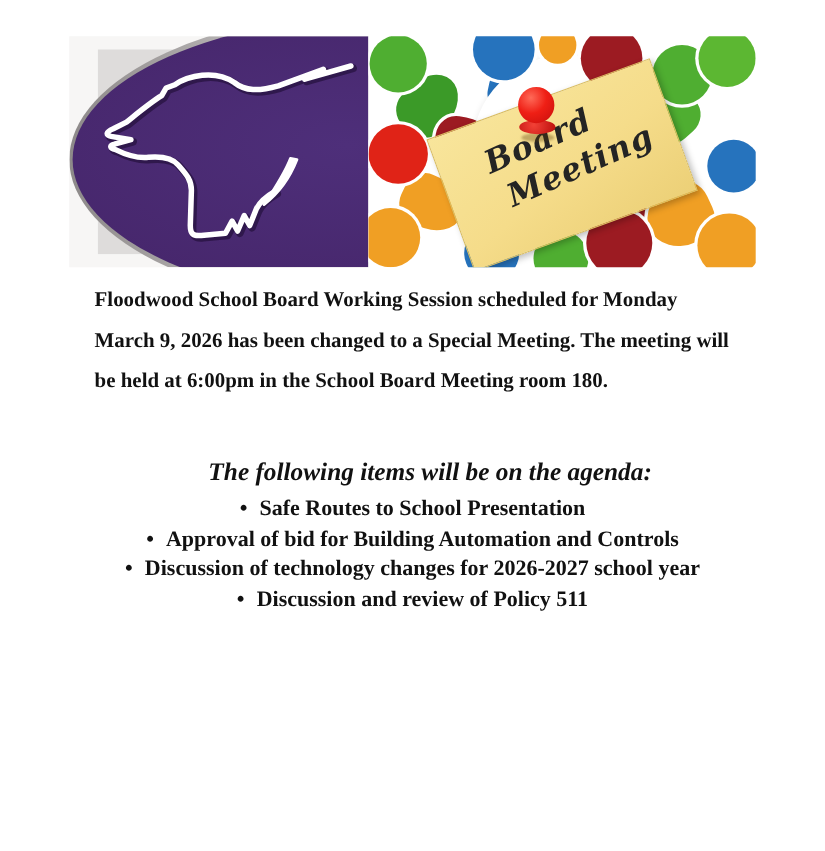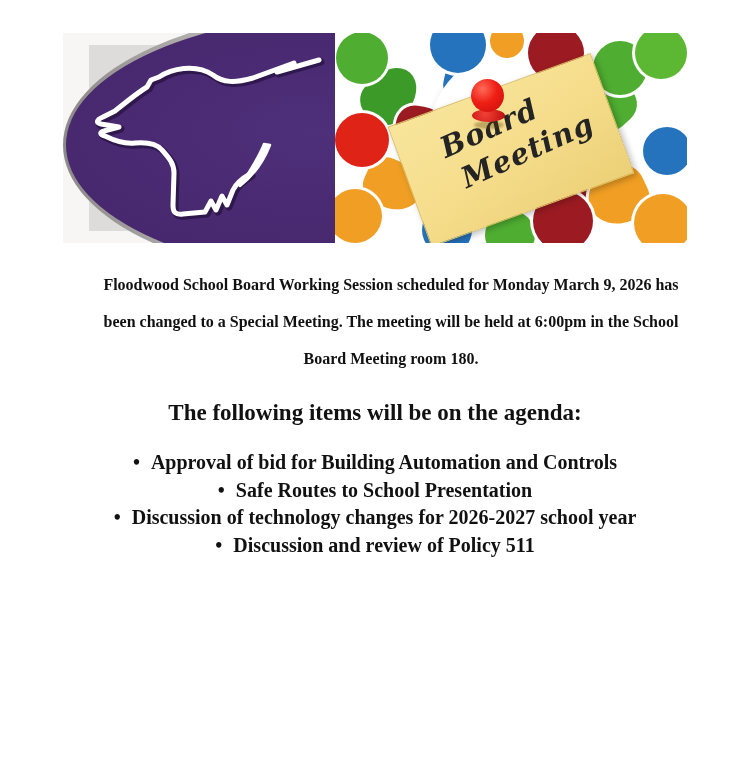--- a/index.html
+++ b/index.html
@@ -37,26 +37,26 @@
   .pin .ball{position:absolute;left:136px;top:46px;width:33px;height:33px;border-radius:50%;
     background:radial-gradient(circle at 35% 30%,#ff6a58 0%,#ef1f15 45%,#c60e0c 100%);}
   .pin .flange{position:absolute;left:137px;top:76px;width:33px;height:13px;border-radius:50%;
     background:radial-gradient(circle at 40% 35%,#f34136,#b90d0b);}
   .pin .shadow{position:absolute;left:139px;top:88px;width:30px;height:8px;border-radius:50%;
     background:rgba(90,60,10,0.35);filter:blur(1px);}
 
   
   .announcement{
     position:absolute;top:251px;left:82px;width:586px;
-    font-size:16px;font-weight:bold;line-height:36.8px;text-align:center;color:#111;
-    margin:16px;
+    font-size:19px;font-weight:bold;line-height:36.8px;text-align:left;color:#111;
+    margin:4px;
   }
   .agenda-heading{
     position:absolute;top:400px;left:75px;width:600px;
-    font-size:23px;font-weight:bold;text-align:center;color:#111;margin:0;
+    font-size:23px;font-weight:bold;text-align:center;color:#111;margin:16px;font-style:italic;
   }
   .agenda-list{
     position:absolute;top:449px;left:69px;width:612px;
     margin:0;padding:0;list-style:none;
   }
   .agenda-list li{
     text-align:center;font-size:20px;font-weight:bold;line-height:27.5px;color:#111;
   }
   .agenda-list li::before{content:"\2022";padding-right:11px;}
 </style>
@@ -130,18 +130,18 @@
       <div class="flange"></div>
       <div class="ball"></div>
     </div>
   </div>
 
   <p class="announcement">Floodwood School Board Working Session scheduled for Monday March 9, 2026 has been changed to a Special Meeting. The meeting will be held at 6:00pm in the School Board Meeting room 180.</p>
 
   <p class="agenda-heading">The following items will be on the agenda:</p>
 
   <ul class="agenda-list">
+    <li>Safe Routes to School Presentation</li>
     <li>Approval of bid for Building Automation and Controls</li>
-    <li>Safe Routes to School Presentation</li>
     <li>Discussion of technology changes for 2026-2027 school year</li>
     <li>Discussion and review of Policy 511</li>
   </ul>
 </div>
 
 </body></html>

